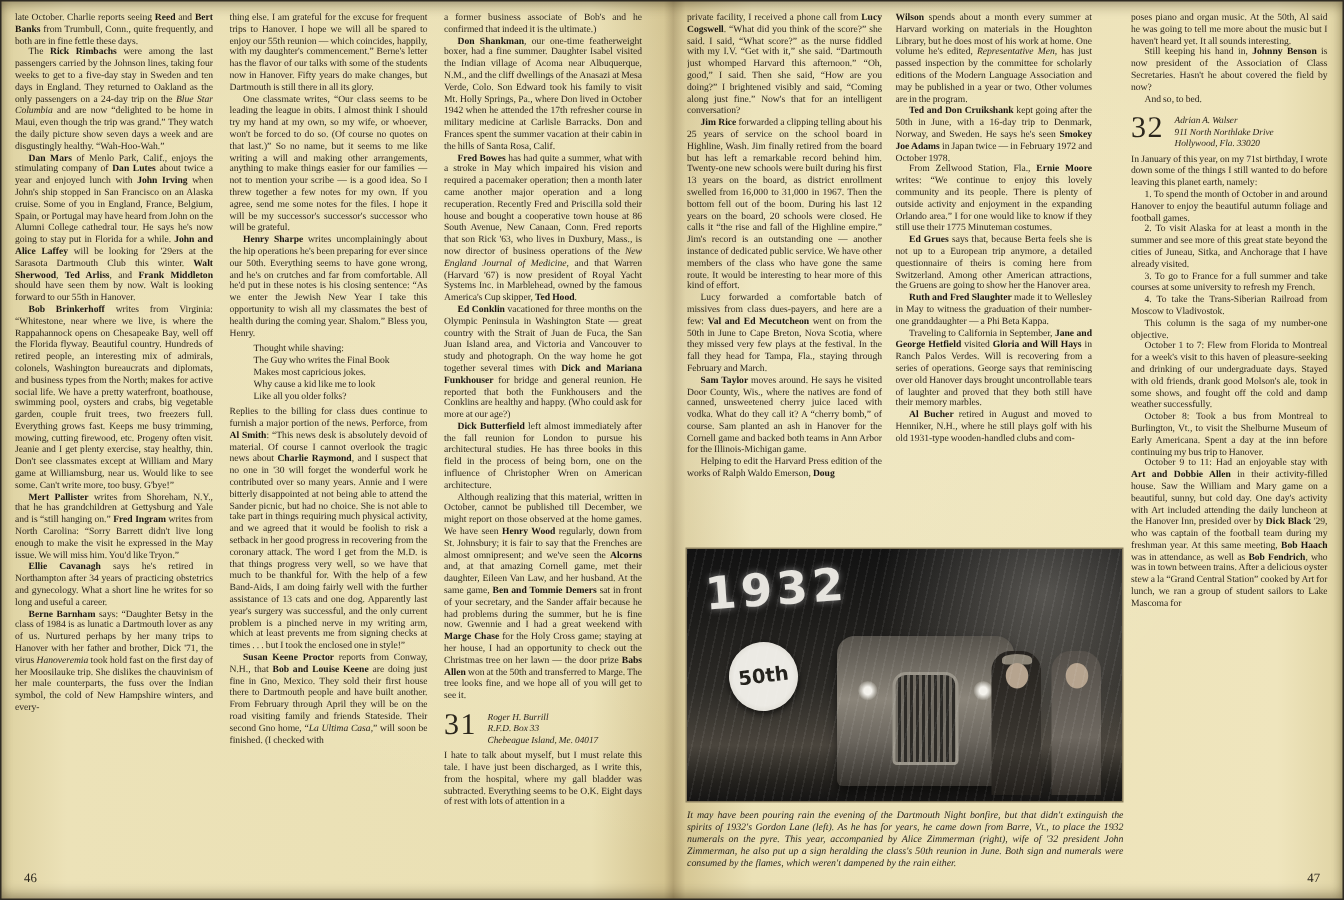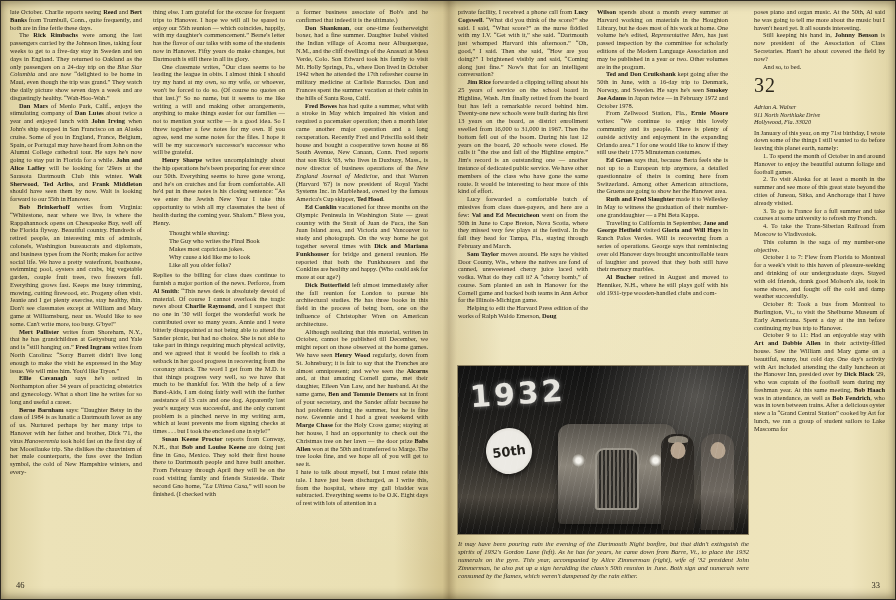--- a/index.html
+++ b/index.html
@@ -29,21 +29,21 @@
   .col p.verse { text-indent:0; padding-left:16px; margin:3px 0; }
   .col b { color:#1c1711; }
 
   .c-l1 { left:4px;   width:132px; height:562px; }
   .c-l2 { left:147px; width:132px; height:562px; }
   .c-l3 { left:290px; width:132px; height:562px; }
   .c-r1 { left:5px;   width:130px; height:352px; }
   .c-r2 { left:144px; width:131px; height:352px; }
   .c-r3 { left:301px; width:131px; height:586px; }
 
-  .section-head { display:flex; align-items:flex-start; gap:7px; margin:6px 0 3px 0;flex-direction:column; }
+  .section-head { display:flex; align-items:flex-start; gap:7px; margin:6px 0 3px 0; }
   .secnum { font-size:20px; line-height:19px; color:#2b261c; letter-spacing:1px; }
   .secaddr { font-size:6.2px; line-height:7.4px; font-style:italic; padding-top:1px; }
   .secaddr .secname { font-style:italic; }
 
   .pagenum { position:absolute; bottom:6px; font-size:8.5px; color:#2a251c; }
   .pn-left  { left:10px; }
   .pn-right { right:10px; }
 
   
   .photo {
@@ -118,20 +118,24 @@
         <p class="noindent">Replies to the billing for class dues continue to furnish a major portion of the news. Perforce, from <b>Al Smith</b>: “This news desk is absolutely devoid of material. Of course I cannot overlook the tragic news about <b>Charlie Raymond</b>, and I suspect that no one in '30 will forget the wonderful work he contributed over so many years. Annie and I were bitterly disappointed at not being able to attend the Sander picnic, but had no choice. She is not able to take part in things requiring much physical activity, and we agreed that it would be foolish to risk a setback in her good progress in recovering from the coronary attack. The word I get from the M.D. is that things progress very well, so we have that much to be thankful for. With the help of a few Band-Aids, I am doing fairly well with the further assistance of 13 cats and one dog. Apparently last year's surgery was successful, and the only current problem is a pinched nerve in my writing arm, which at least prevents me from signing checks at times . . . but I took the enclosed one in style!”</p>
         <p><b>Susan Keene Proctor</b> reports from Conway, N.H., that <b>Bob and Louise Keene</b> are doing just fine in Gno, Mexico. They sold their first house there to Dartmouth people and have built another. From February through April they will be on the road visiting family and friends Stateside. Their second Gno home, “<i>La Ultima Casa</i>,” will soon be finished. (I checked with</p>
       </div>
     <div class="col c-l3">
         <p class="noindent">a former business associate of Bob's and he confirmed that indeed it is the ultimate.)</p>
         <p><b>Don Shankman</b>, our one-time featherweight boxer, had a fine summer. Daughter Isabel visited the Indian village of Acoma near Albuquerque, N.M., and the cliff dwellings of the Anasazi at Mesa Verde, Colo. Son Edward took his family to visit Mt. Holly Springs, Pa., where Don lived in October 1942 when he attended the 17th refresher course in military medicine at Carlisle Barracks. Don and Frances spent the summer vacation at their cabin in the hills of Santa Rosa, Calif.</p>
         <p><b>Fred Bowes</b> has had quite a summer, what with a stroke in May which impaired his vision and required a pacemaker operation; then a month later came another major operation and a long recuperation. Recently Fred and Priscilla sold their house and bought a cooperative town house at 86 South Avenue, New Canaan, Conn. Fred reports that son Rick '63, who lives in Duxbury, Mass., is now director of business operations of the <i>New England Journal of Medicine</i>, and that Warren (Harvard '67) is now president of Royal Yacht Systems Inc. in Marblehead, owned by the famous America's Cup skipper, <b>Ted Hood</b>.</p>
         <p><b>Ed Conklin</b> vacationed for three months on the Olympic Peninsula in Washington State — great country with the Strait of Juan de Fuca, the San Juan Island area, and Victoria and Vancouver to study and photograph. On the way home he got together several times with <b>Dick and Mariana Funkhouser</b> for bridge and general reunion. He reported that both the Funkhousers and the Conklins are healthy and happy. (Who could ask for more at our age?)</p>
         <p><b>Dick Butterfield</b> left almost immediately after the fall reunion for London to pursue his architectural studies. He has three books in this field in the process of being born, one on the influence of Christopher Wren on American architecture.</p>
         <p>Although realizing that this material, written in October, cannot be published till December, we might report on those observed at the home games. We have seen <b>Henry Wood</b> regularly, down from St. Johnsbury; it is fair to say that the Frenches are almost omnipresent; and we've seen the <b>Alcorns</b> and, at that amazing Cornell game, met their daughter, Eileen Van Law, and her husband. At the same game, <b>Ben and Tommie Demers</b> sat in front of your secretary, and the Sander affair because he had problems during the summer, but he is fine now. Gwennie and I had a great weekend with <b>Marge Chase</b> for the Holy Cross game; staying at her house, I had an opportunity to check out the Christmas tree on her lawn — the door prize <b>Babs Allen</b> won at the 50th and transferred to Marge. The tree looks fine, and we hope all of you will get to see it.</p>
+        <div class="section-head">
+          <span class="secnum">31</span>
+          <span class="secaddr"><span class="secname">Roger H. Burrill</span><br>R.F.D. Box 33<br>Chebeague Island, Me. 04017</span>
+        </div>
         <p class="noindent">I hate to talk about myself, but I must relate this tale. I have just been discharged, as I write this, from the hospital, where my gall bladder was subtracted. Everything seems to be O.K. Eight days of rest with lots of attention in a</p>
       </div>
     <div class="pagenum pn-left">46</div>
   </div>
 
   <div class="page page-right">
     <div class="col c-r1">
         <p class="noindent">private facility, I received a phone call from <b>Lucy Cogswell</b>. “What did you think of the score?” she said. I said, “What score?” as the nurse fiddled with my I.V. “Get with it,” she said. “Dartmouth just whomped Harvard this afternoon.” “Oh, good,” I said. Then she said, “How are you doing?” I brightened visibly and said, “Coming along just fine.” Now's that for an intelligent conversation?</p>
         <p><b>Jim Rice</b> forwarded a clipping telling about his 25 years of service on the school board in Highline, Wash. Jim finally retired from the board but has left a remarkable record behind him. Twenty-one new schools were built during his first 13 years on the board, as district enrollment swelled from 16,000 to 31,000 in 1967. Then the bottom fell out of the boom. During his last 12 years on the board, 20 schools were closed. He calls it “the rise and fall of the Highline empire.” Jim's record is an outstanding one — another instance of dedicated public service. We have other members of the class who have gone the same route. It would be interesting to hear more of this kind of effort.</p>
         <p>Lucy forwarded a comfortable batch of missives from class dues-payers, and here are a few: <b>Val and Ed Mecutcheon</b> went on from the 50th in June to Cape Breton, Nova Scotia, where they missed very few plays at the festival. In the fall they head for Tampa, Fla., staying through February and March.</p>
@@ -178,16 +182,16 @@
         <div class="ph-hat"></div>
         <div class="ph-face"></div>
       </div>
       <div class="ph-person ph-p2">
         <div class="ph-face"></div>
       </div>
       <div class="ph-rain"></div>
     </figure>
     <p class="caption">It may have been pouring rain the evening of the Dartmouth Night bonfire, but that didn't extinguish the spirits of 1932's Gordon Lane (left). As he has for years, he came down from Barre, Vt., to place the 1932 numerals on the pyre. This year, accompanied by Alice Zimmerman (right), wife of '32 president John Zimmerman, he also put up a sign heralding the class's 50th reunion in June. Both sign and numerals were consumed by the flames, which weren't dampened by the rain either.</p>
 
-    <div class="pagenum pn-right">33</div>
+    <div class="pagenum pn-right">47</div>
   </div>
 
 </div>
 
 </body></html>

